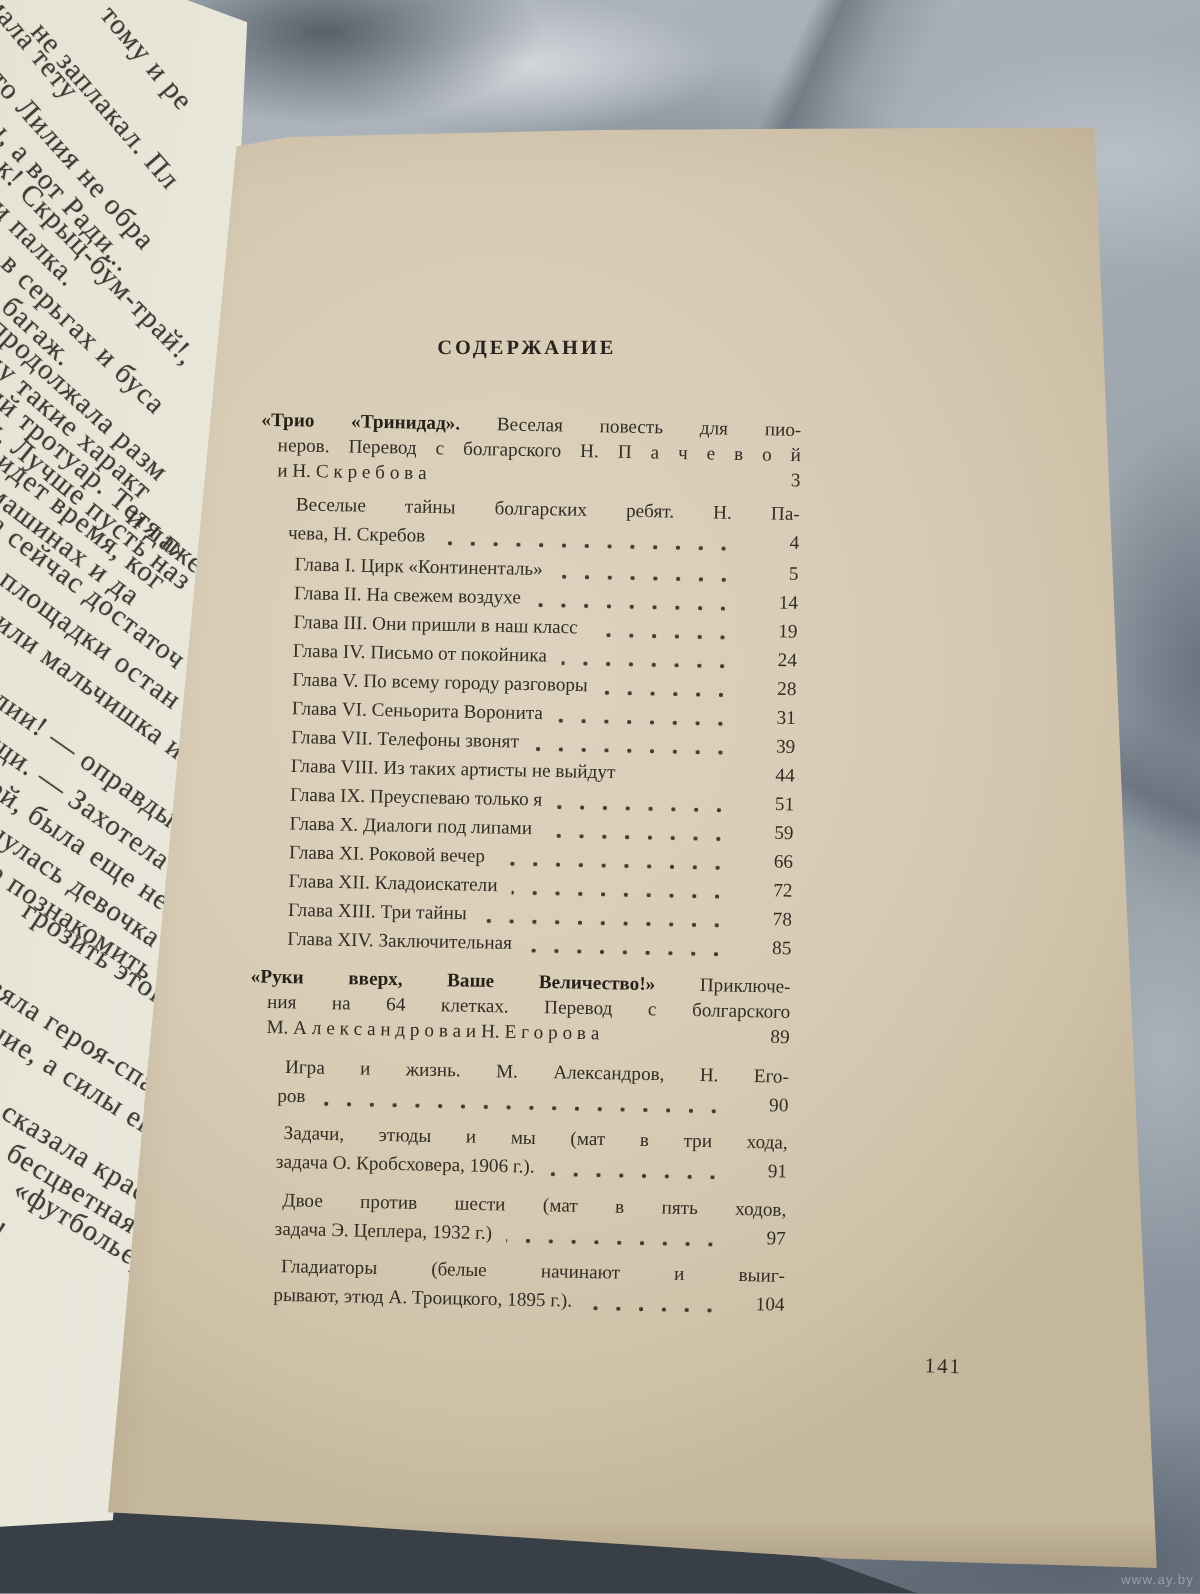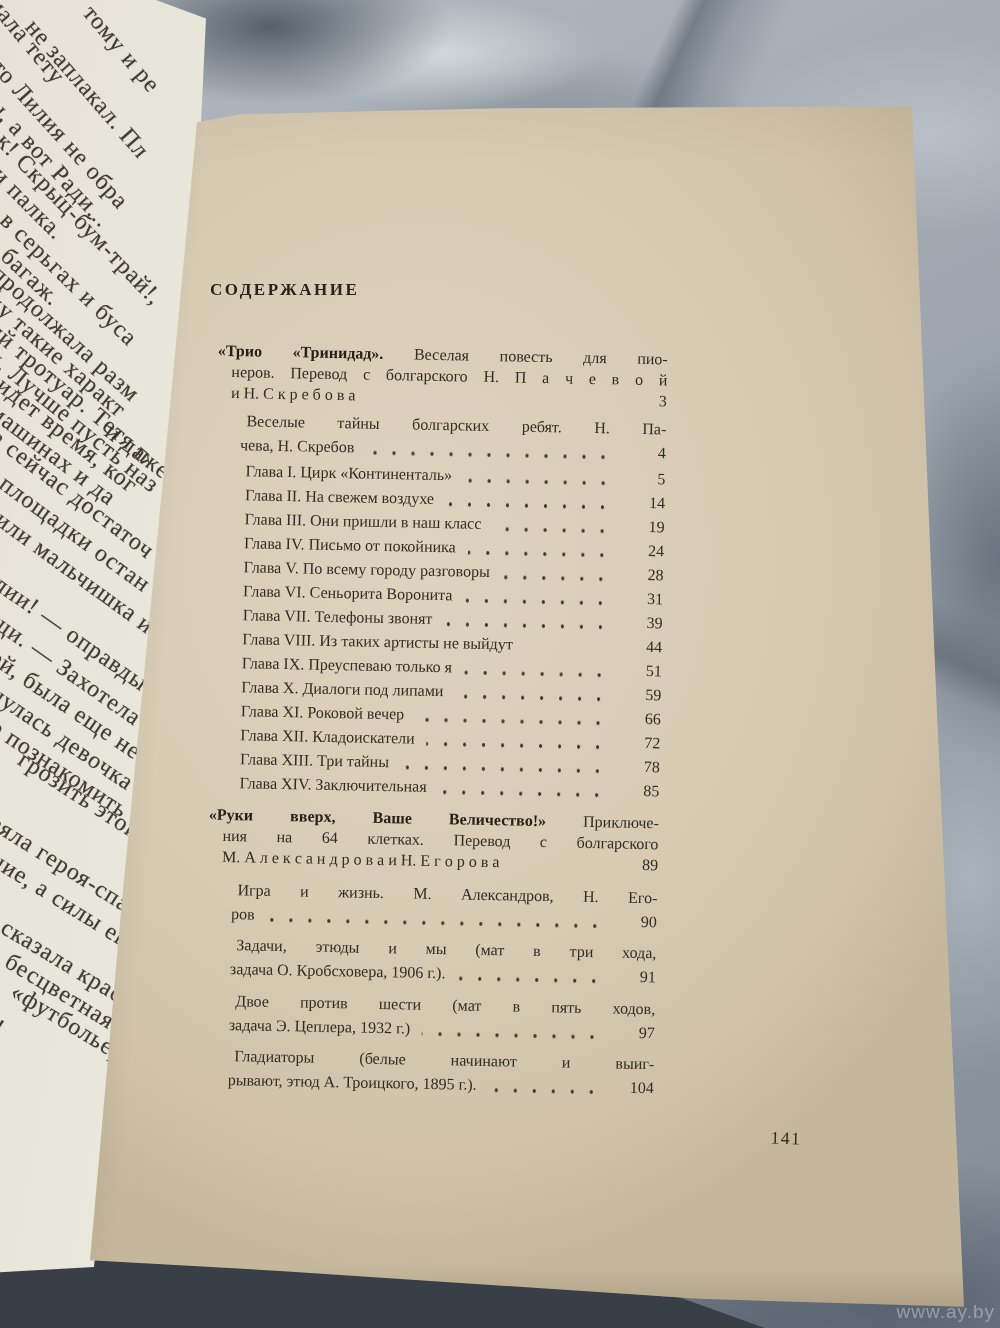--- a/index.html
+++ b/index.html
@@ -54,21 +54,21 @@
     position:absolute;left:40px;top:95px;width:205px;height:1220px;
     transform:rotate(4.5deg);transform-origin:0 0;
     background:linear-gradient(90deg, rgba(86,66,40,.34), rgba(86,66,40,.14) 45%, rgba(86,66,40,0) 82%);
   }
   .bottom-shade{
     position:absolute;left:9%;right:3%;bottom:1.4%;height:46px;
     background:linear-gradient(0deg, rgba(95,78,50,.22), transparent 90%);
   }
   .page-title{
     position:absolute;left:210px;top:280px;width:458px;
-    font-weight:bold;font-size:17px;letter-spacing:2.5px;
+    text-align:center;font-weight:bold;font-size:17px;letter-spacing:2.5px;
     color:#28231c;
   }
   .toc{
     position:absolute;left:210px;top:344px;width:458px;
     transform:rotate(1.1deg);transform-origin:50% 0;
     color:#312c24;font-size:16px;
   }
   .toc-row{display:flex;align-items:baseline;white-space:nowrap;}
   .toc-row.block{display:block;white-space:normal;text-align:justify;}
   .toc-row.block::after{content:"";display:inline-block;width:100%;height:0;}
@@ -88,21 +88,21 @@
   .pg{min-width:36px;text-align:right;}
   .folio{
     position:absolute;left:756px;top:1128px;width:60px;
     font-size:17.5px;letter-spacing:1.5px;color:#2f2a22;text-align:center;
     transform:rotate(1.5deg);
   }
   
   .watermark{
     position:absolute;right:5px;bottom:5px;
     font-family:"Liberation Sans","DejaVu Sans",sans-serif;
-    font-size:19px;letter-spacing:1px;color:rgba(225,232,238,.42);
+    font-size:11px;letter-spacing:1px;color:rgba(225,232,238,.42);
   }
 </style>
 </head>
 <body>
 
 <div class="scene">
   <div class="marble"></div>
   <div class="book-shadow"></div>
 
   <div class="left-page">

